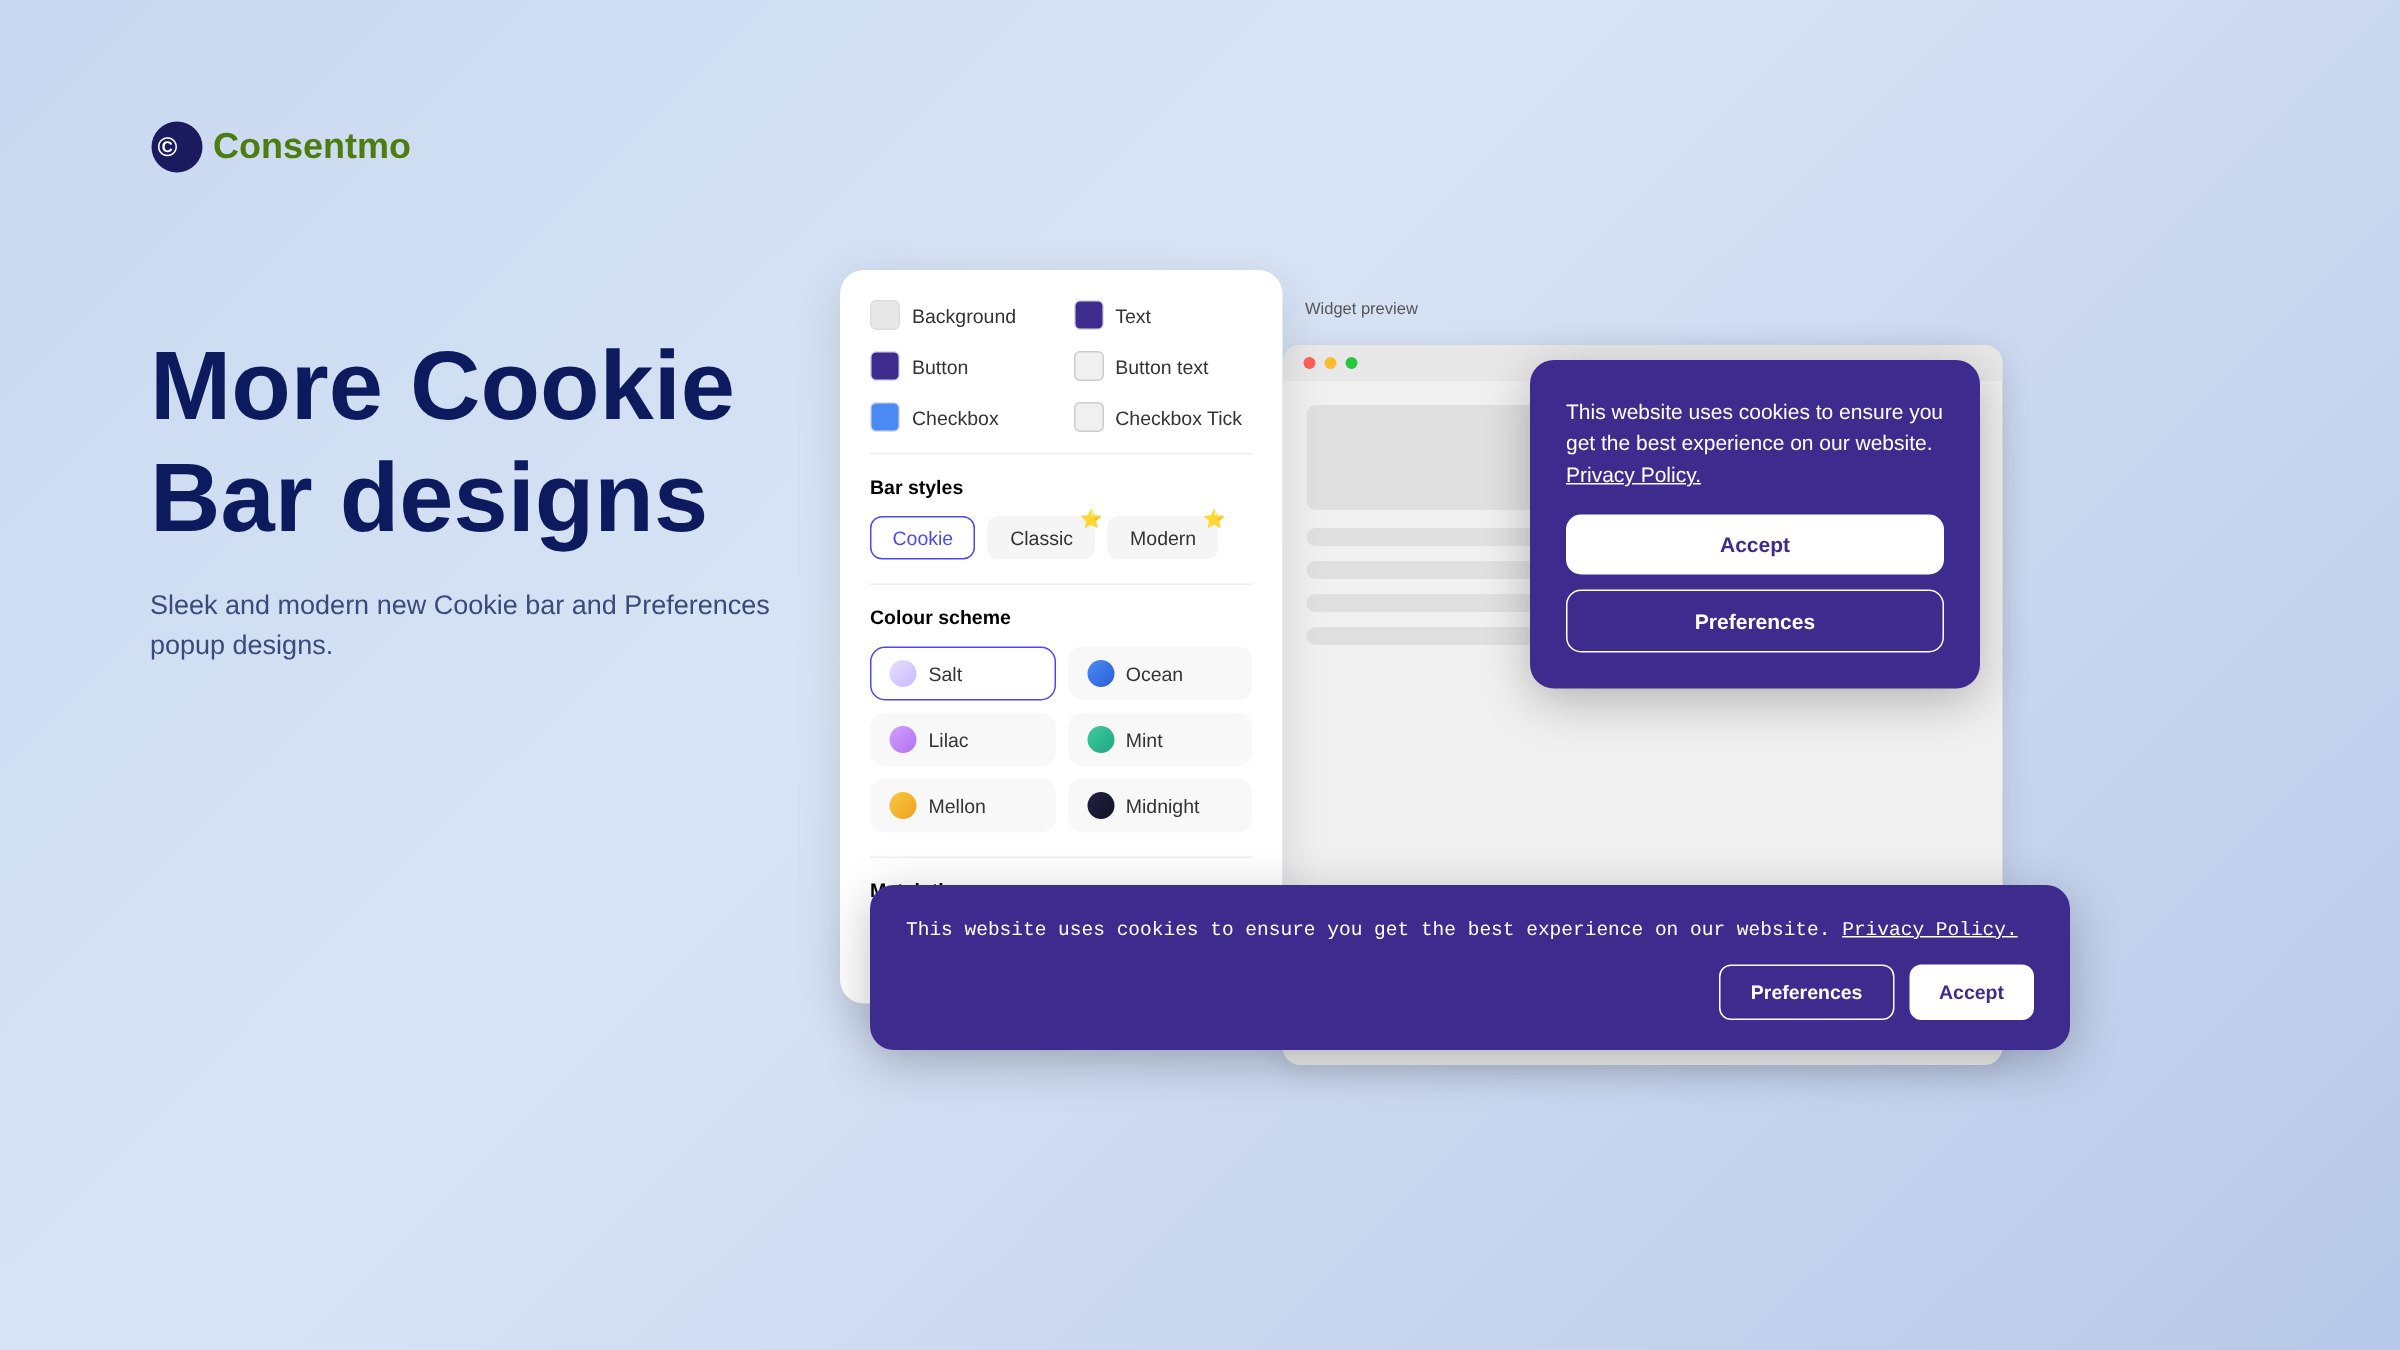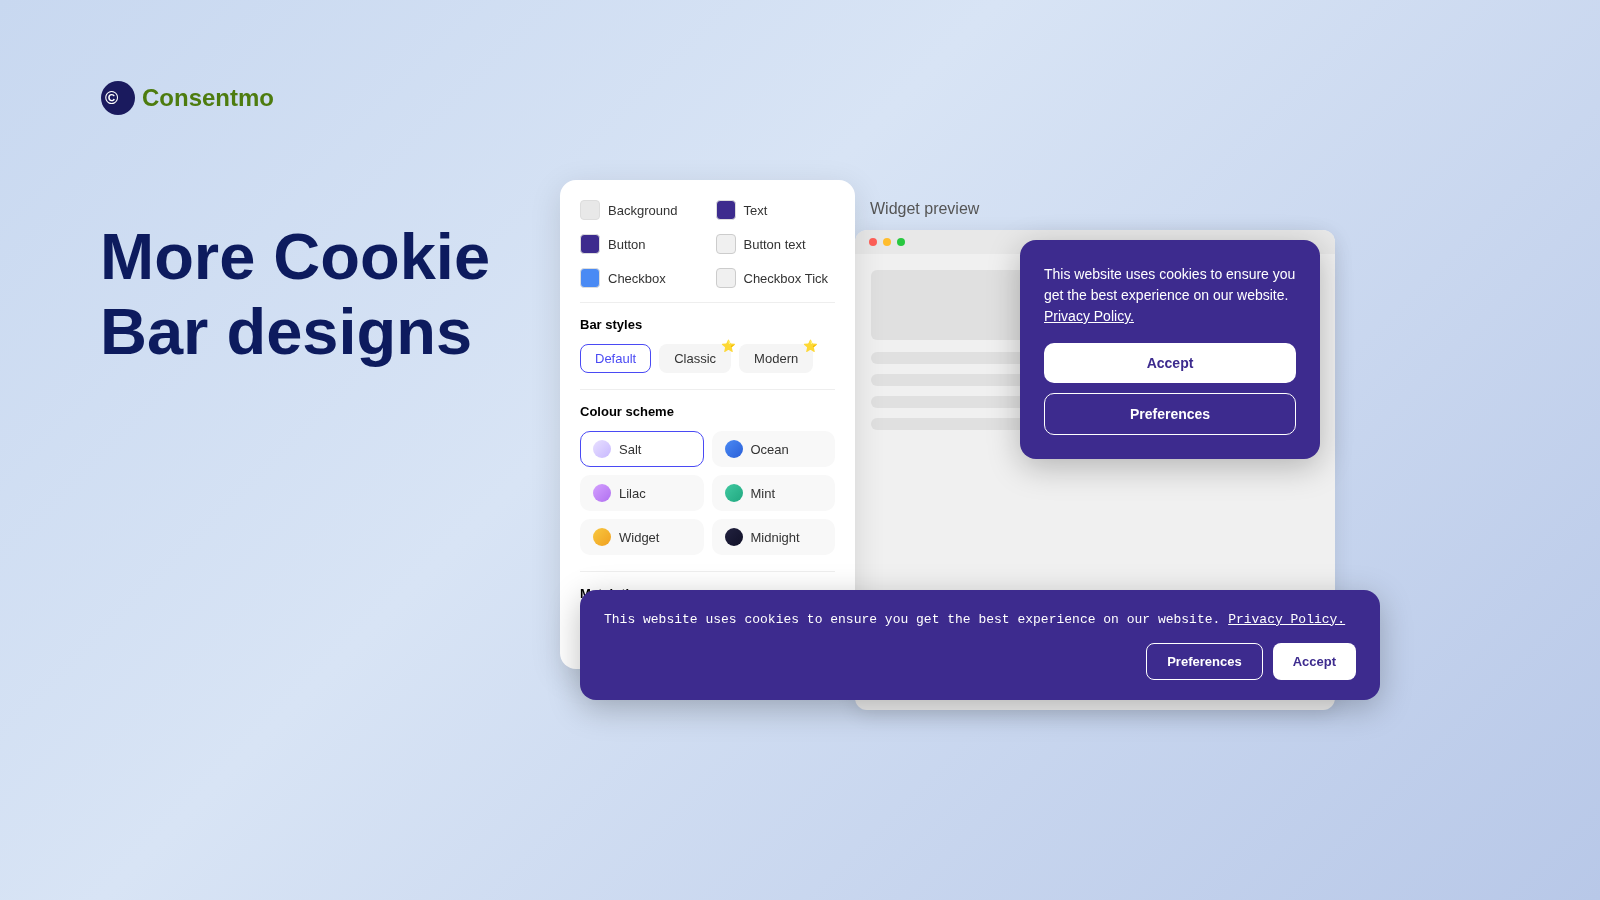--- a/index.html
+++ b/index.html
@@ -189,21 +189,21 @@
       width: 18px;
       height: 18px;
       border-radius: 50%;
       background: conic-gradient(red, yellow, lime, cyan, blue, magenta, red);
       flex-shrink: 0;
     }
     .widget-preview-label {
       position: absolute;
       top: 60px;
       left: 310px;
-      font-size: 16px;
+      font-size: 11px;
       color: #555;
       font-weight: 500;
     }
 
     
     .browser-chrome {
       position: absolute;
       top: 90px;
       right: 20px;
       width: 490px;
@@ -331,20 +331,21 @@
 <div class="logo-area">
   <svg class="logo-icon" viewBox="0 0 36 36">
     <circle cx="18" cy="18" r="17" fill="#1a1a5e"></circle>
     <text x="5" y="24" font-size="18" fill="white" font-weight="bold">©</text>
   </svg>
   <span class="logo-text">Consentmo</span>
 </div>
 
 <div class="hero-text">
   <h1 class="hero-title">More Cookie Bar designs</h1>
+  <p class="hero-subtitle">Sleek and modern new Cookie bar and Preferences popup designs.</p>
 </div>
 
 <div class="panel-container">
 
   <div class="settings-panel">
 
     <div class="color-row">
       <div class="color-item">
         <div class="color-swatch" style="background:#e8e8e8;"></div>
         <span>Background</span>
@@ -374,21 +375,21 @@
       <div class="color-item">
         <div class="color-swatch" style="background:#f0f0f0; border:1px solid #ccc;"></div>
         <span>Checkbox Tick</span>
       </div>
     </div>
 
     <div class="divider"></div>
 
     <div class="section-title">Bar styles</div>
     <div class="bar-styles">
-      <button class="style-btn active">Default</button>
+      <button class="style-btn active">Cookie</button>
       <button class="style-btn">
         <span>Classic</span>
         <span class="star-badge">⭐</span>
       </button>
       <button class="style-btn">
         <span>Modern</span>
         <span class="star-badge">⭐</span>
       </button>
     </div>
 
@@ -407,21 +408,21 @@
       <div class="scheme-item">
         <div class="scheme-dot dot-lilac"></div>
         <span>Lilac</span>
       </div>
       <div class="scheme-item">
         <div class="scheme-dot dot-mint"></div>
         <span>Mint</span>
       </div>
       <div class="scheme-item">
         <div class="scheme-dot dot-mellon"></div>
-        <span>Widget</span>
+        <span>Mellon</span>
       </div>
       <div class="scheme-item">
         <div class="scheme-dot dot-midnight"></div>
         <span>Midnight</span>
       </div>
     </div>
 
     <div class="divider"></div>
 
     <div class="section-title">Match theme</div>

